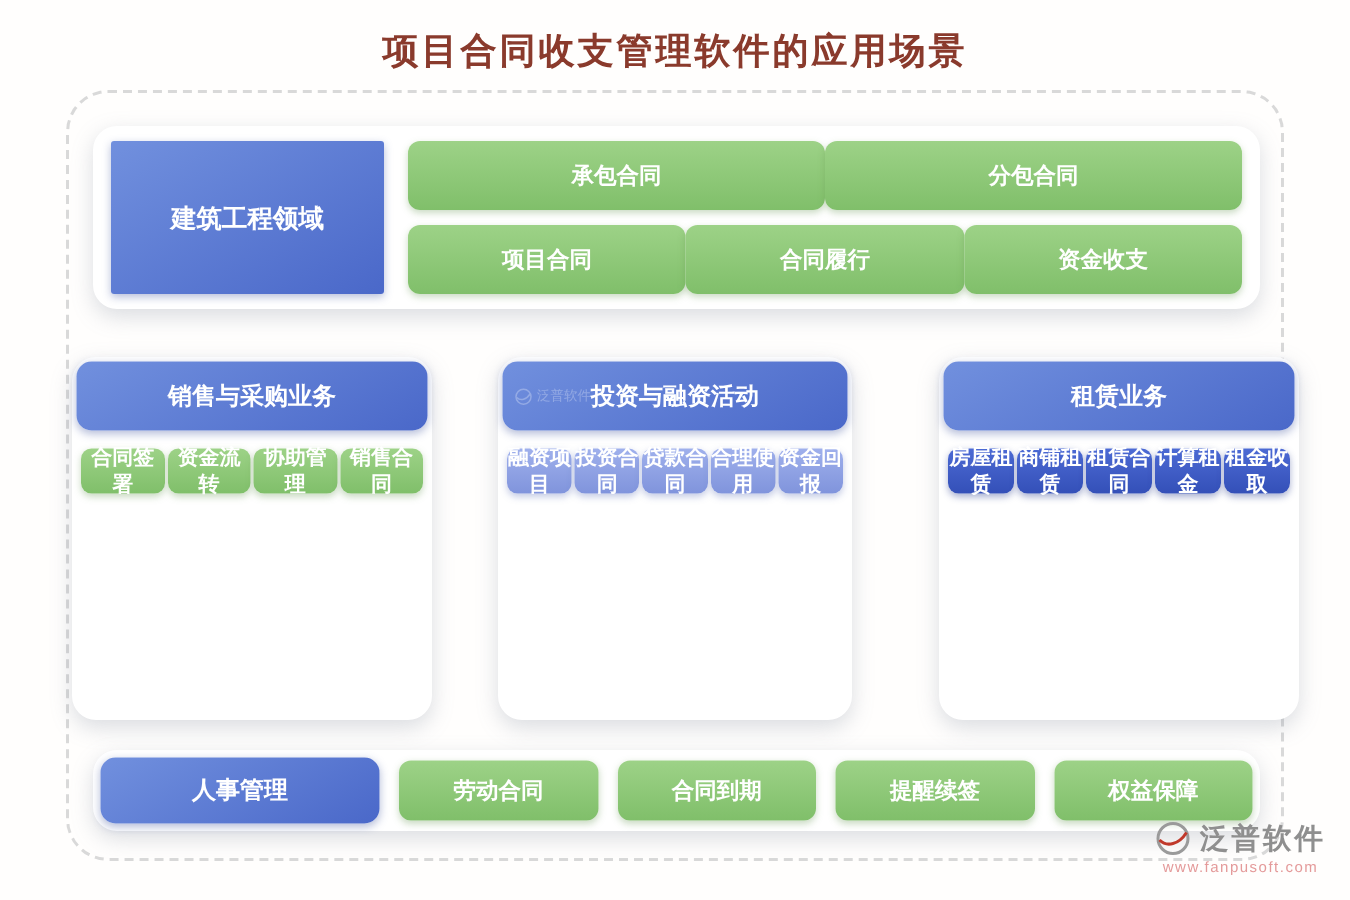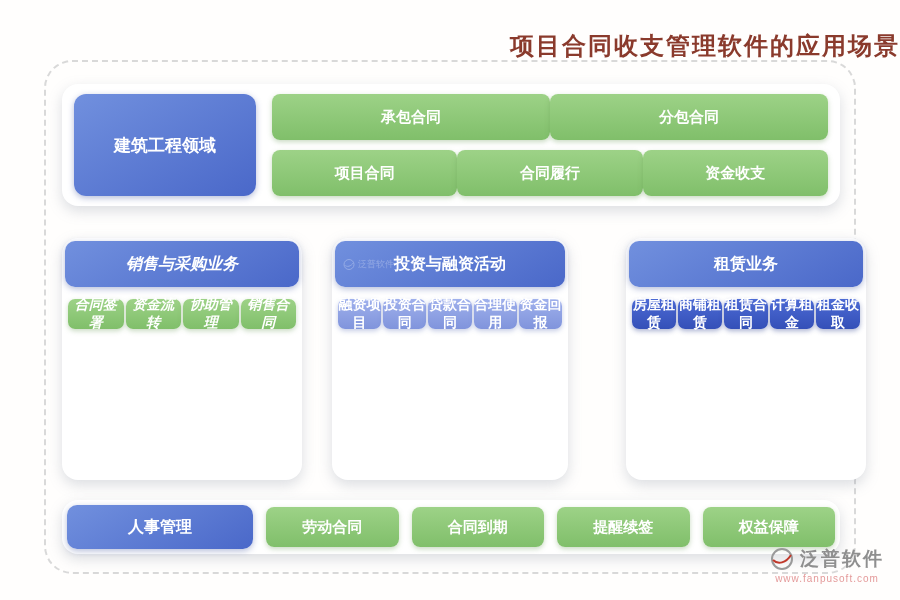--- a/index.html
+++ b/index.html
@@ -1,21 +1,21 @@
 <!DOCTYPE html>
 <html><head>
 <meta charset="utf-8">
 <style>
   * { margin: 0; padding: 0; box-sizing: border-box; }
   html, body { width: 900px; height: 600px; background: #fffefd; font-family: "Liberation Sans", sans-serif; }
   .page { position: relative; width: 900px; height: 600px; overflow: hidden; }
 
   .title {
-    position: absolute; top: 30px; left: 0; width: 100%;
-    text-align: right; font-family: "Liberation Serif", serif;
+    position: absolute; top: 18px; left: 0; width: 100%;
+    text-align: center; font-family: "Liberation Serif", serif;
     font-size: 24px; font-weight: bold; color: #8a3a2c; letter-spacing: 2px;
   }
 
   .dashed-frame {
     position: absolute; left: 44px; top: 60px; width: 812px; height: 514px;
     border: 2px dashed #d9d9d9; border-radius: 28px;
   }
 
   .card {
     position: absolute; background: #ffffff; border-radius: 16px;
@@ -40,28 +40,28 @@
     background: linear-gradient(180deg, #9fb0ec 0%, #8094dc 100%);
     box-shadow: 0 2px 5px rgba(90,110,180,0.35);
   }
   .btn-navy {
     background: linear-gradient(180deg, #4c6ad4 0%, #3450b8 100%);
     box-shadow: 0 2px 5px rgba(40,60,140,0.4);
   }
 
   
   .top-card { left: 62px; top: 84px; width: 778px; height: 122px; display: flex; padding: 10px 12px; gap: 16px; }
-  .construction-header { width: 182px; flex: none; font-size: 17px; border-radius: 12px; }
+  .construction-header { width: 182px; flex: none; font-size: 17px; border-radius: 2px; }
   .top-right { flex: 1; display: flex; flex-direction: column; gap: 10px; }
   .trow { display: flex; flex: 1; }
   .trow .btn { flex: 1; font-size: 15px; }
 
   
   .col-card { top: 238px; height: 242px; padding: 3px; }
-  .col1 { left: 62px;  width: 240px; font-style: italic; }
+  .col1 { left: 48px;  width: 240px; }
   .col2 { left: 332px; width: 236px; }
   .col3 { left: 626px; width: 240px; }
   .col-header { height: 46px; font-size: 16px; border-radius: 10px; margin-bottom: 12px; }
   .col-items { display: flex; flex-direction: row; gap: 2px; padding: 0 3px; }
   .col-items .btn { height: 30px; font-size: 14px; border-radius: 7px; }
 
   
   .bottom-card { left: 62px; top: 500px; width: 778px; height: 54px; display: flex; align-items: center; padding: 5px; gap: 13px; }
   .hr-header { width: 186px; height: 44px; flex: none; font-size: 16px; border-radius: 10px; }
   .hr-item { flex: 1; height: 40px; font-size: 15px; }

